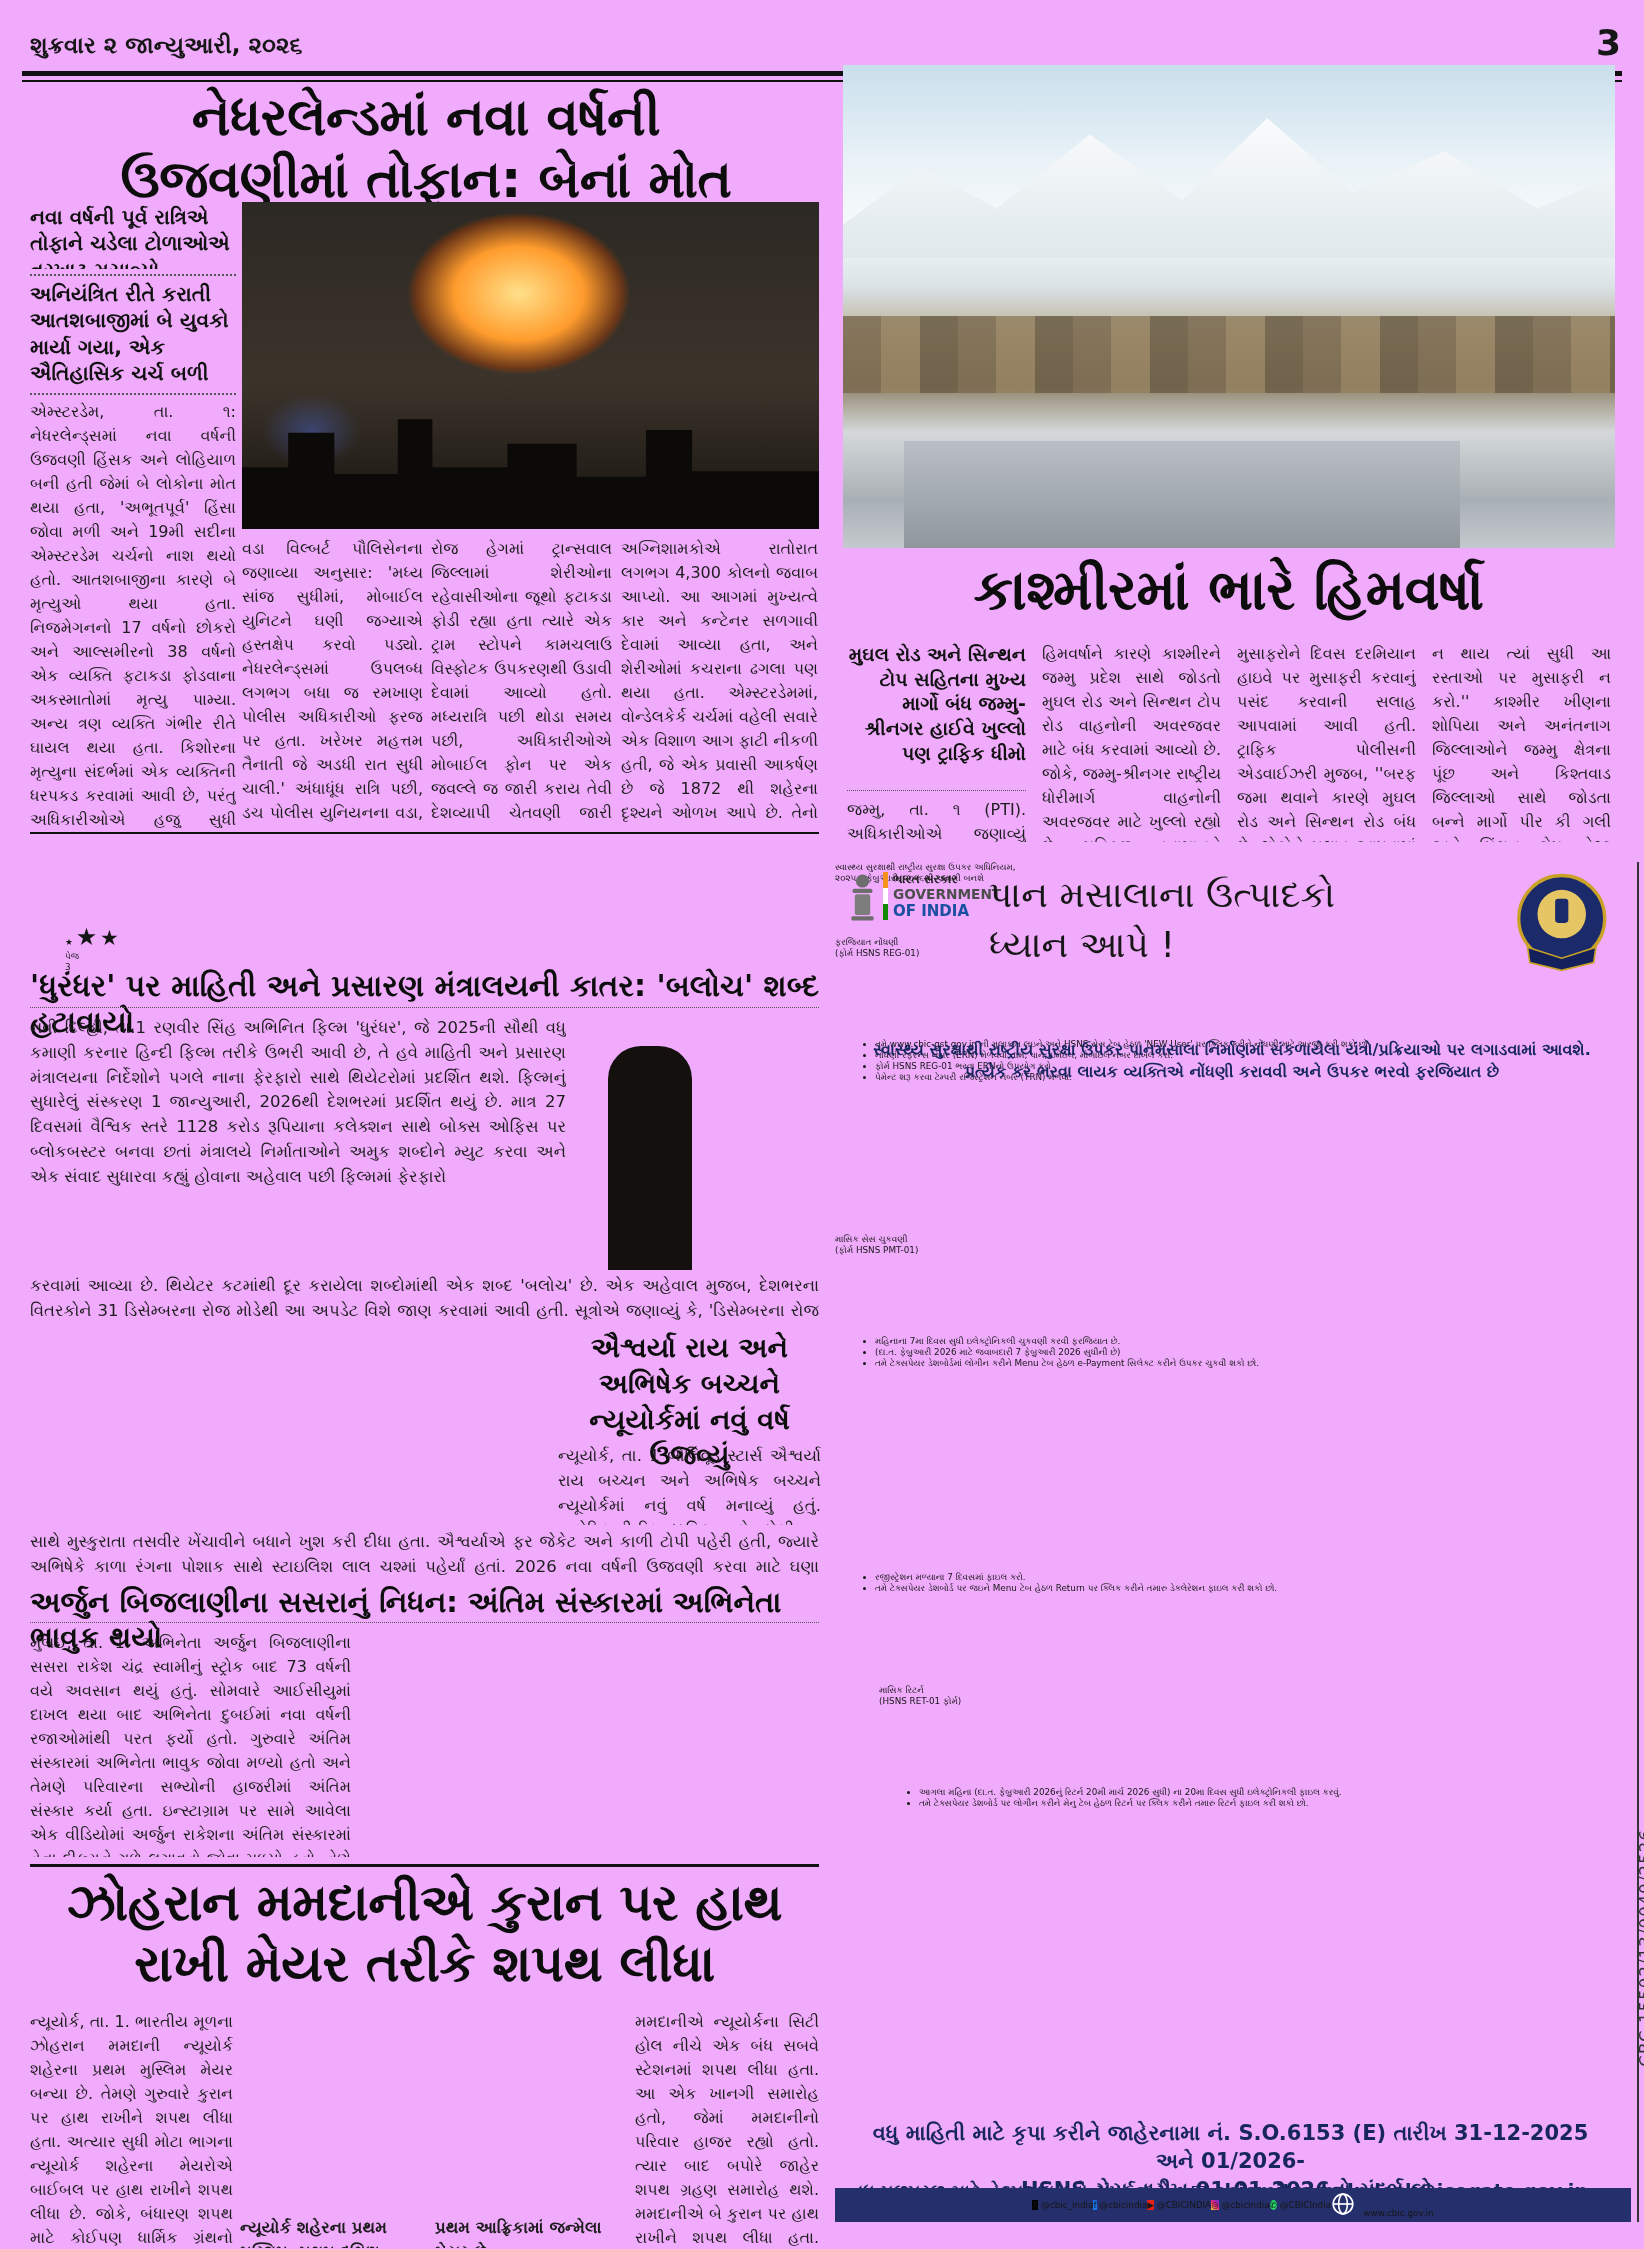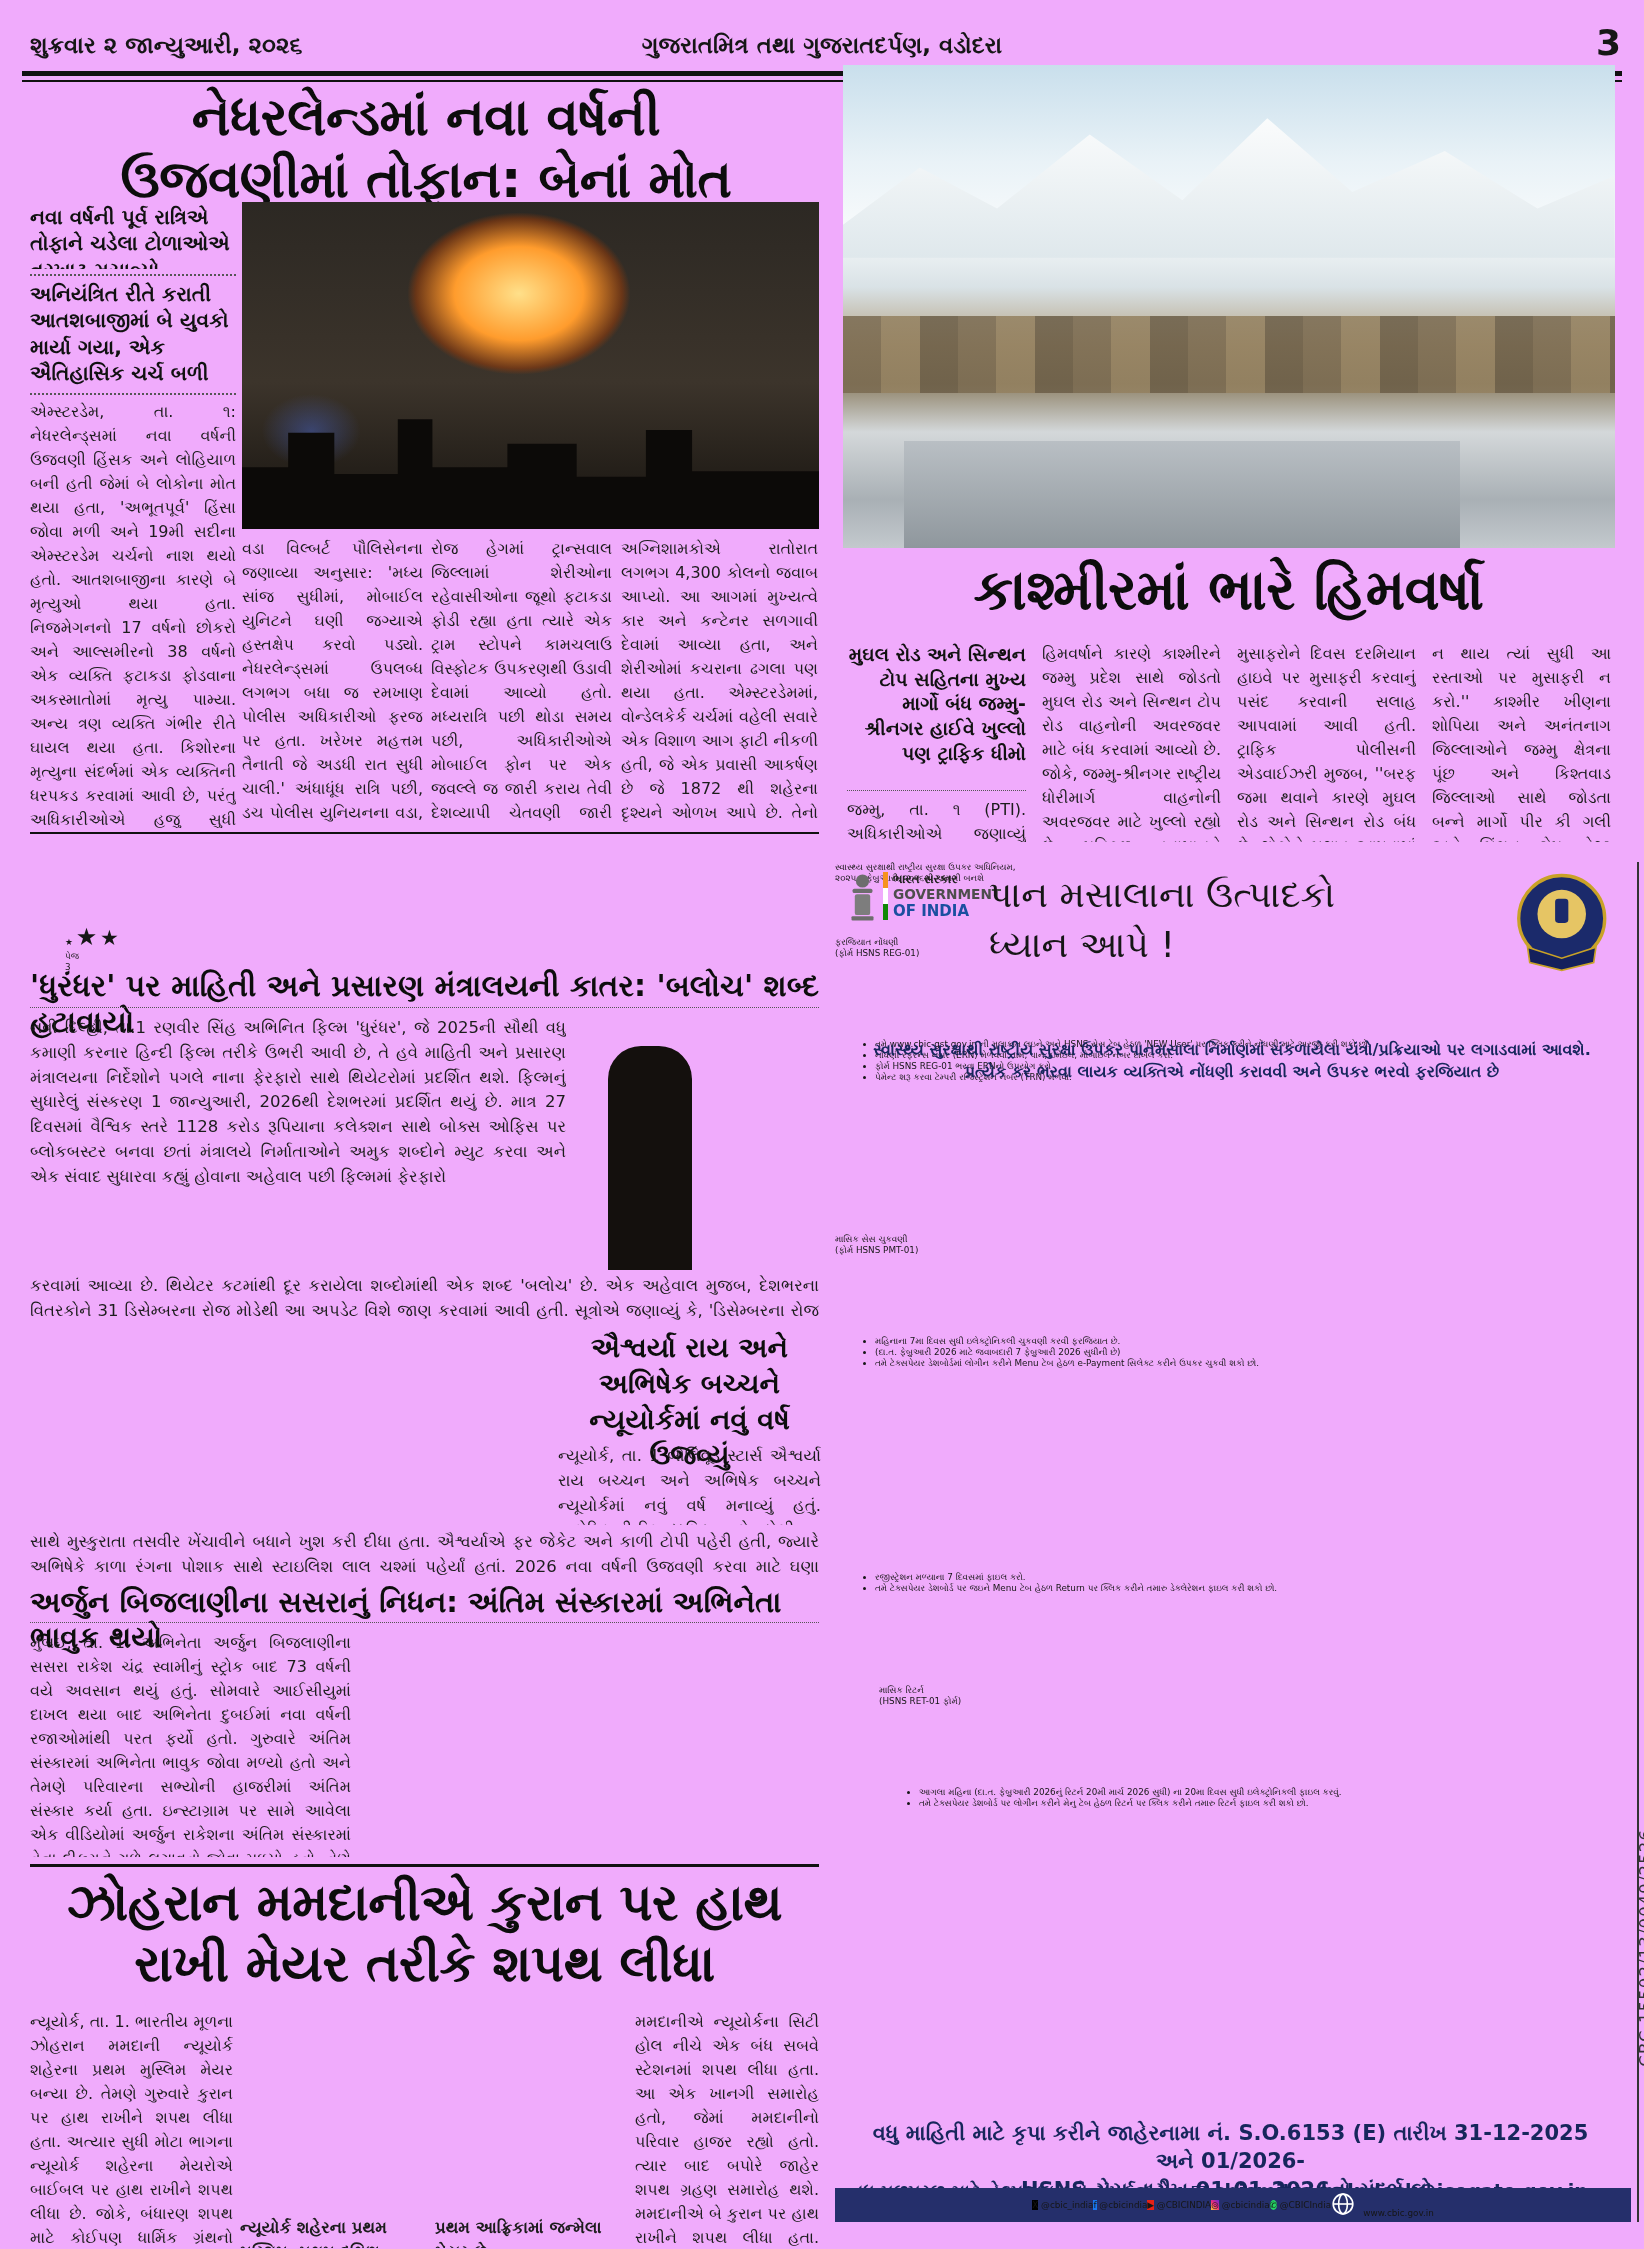--- a/index.html
+++ b/index.html
@@ -99,21 +99,20 @@
   .gbar{position:absolute;height:20px;border-radius:10px;background:#b9b9b9;}
   .cm{position:absolute;width:27.5px;height:29px;background:#fff;border:0.5px solid #888;display:flex;align-items:center;justify-content:center;}
   .cm i{display:block;width:20px;height:24px;border-radius:50%;}
 </style>
 </head>
 <body>
 
 <div class="page">
 
   <div class="abs" style="left:30px;top:32px;font-size:23px;font-weight:700;">શુક્રવાર ૨ જાન્યુઆરી, ૨૦૨૬</div>
-  <div class="abs" style="left:0;top:32px;width:100%;text-align:center;font-size:23px;font-weight:700;">ગુજરાતમિત્ર તથા ગુજરાતદર્પણ, વડોદરા</div>
   <div class="abs" style="right:23px;top:22px;font-size:36px;font-weight:700;">3</div>
   <div class="abs blackrule" style="left:22px;top:71px;width:1600px;height:5px;"></div>
   <div class="abs blackrule" style="left:22px;top:80px;width:1600px;height:1.6px;"></div>
 
   <div class="abs hd-big" style="left:33px;top:87px;width:786px;font-size:52px;">નેધરલેન્ડમાં નવા વર્ષની</div>
   <div class="abs hd-big" style="left:33px;top:149px;width:786px;font-size:52px;text-align:center;">ઉજવણીમાં તોફાન: બેનાં  મોત</div>
 
   <div class="abs sf" style="left:30px;top:204px;width:206px;height:65px;">નવા વર્ષની પૂર્વ રાત્રિએ તોફાને ચડેલા ટોળાઓએ તરખાટ મચાવ્યો</div>
   <div class="abs dotrule" style="left:30px;top:274px;width:206px;"></div>
   <div class="abs sf" style="left:30px;top:281px;width:206px;height:108px;">અનિયંત્રિત રીતે કરાતી આતશબાજીમાં બે યુવકો માર્યા ગયા, એક ઐતિહાસિક ચર્ચ બળી ગયું</div>

